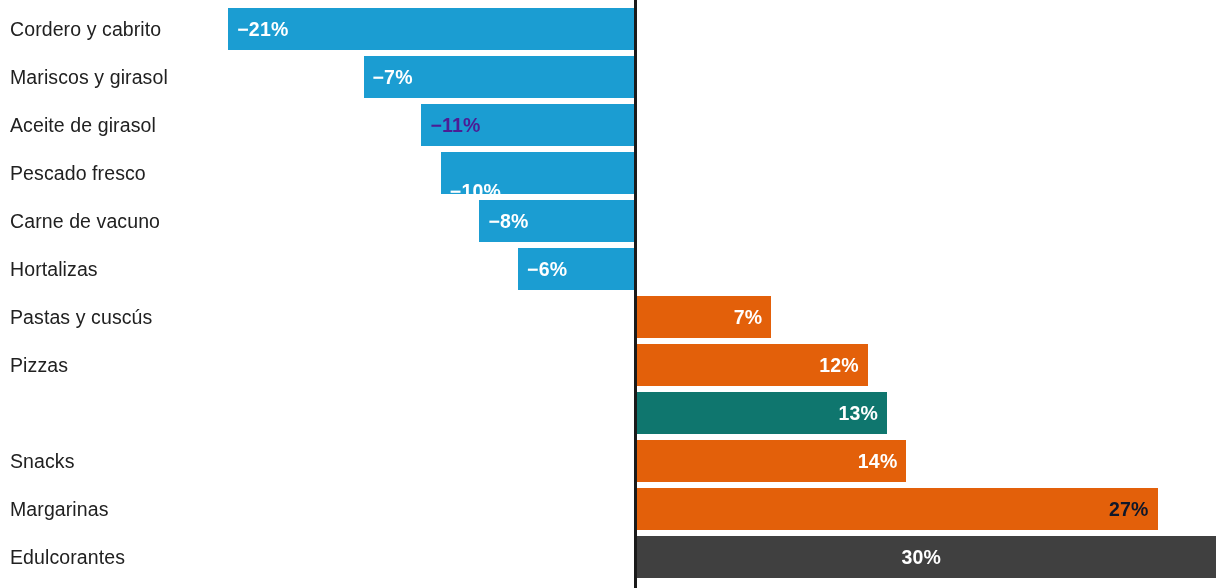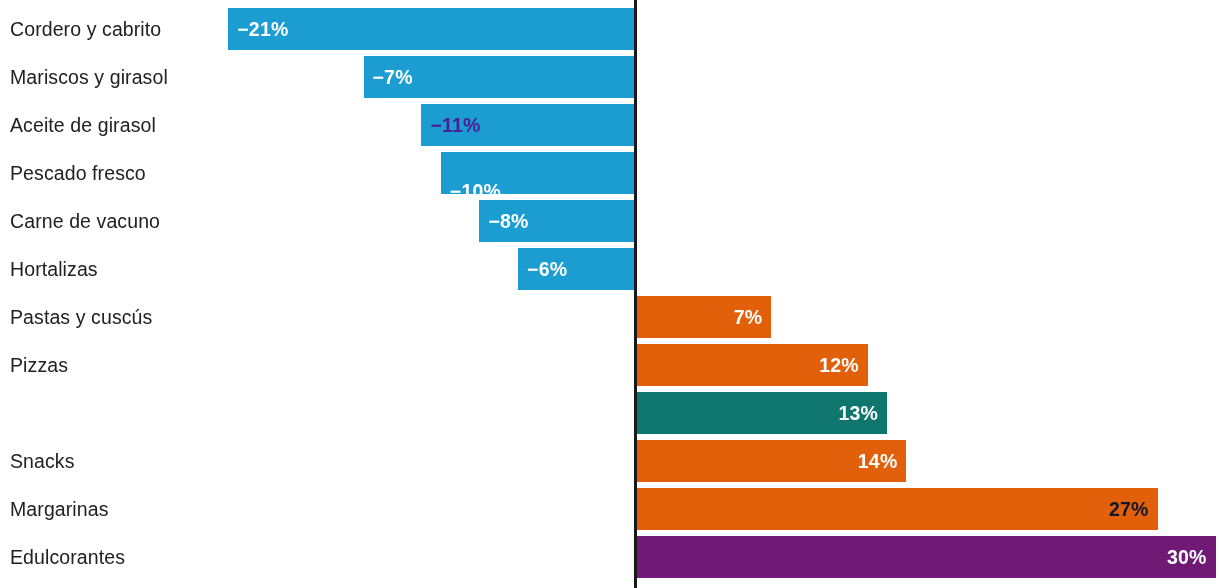--- a/index.html
+++ b/index.html
@@ -151,19 +151,19 @@
         </div>
         <div class="cat-label">Snacks</div>
       </div>
       <div class="row">
         <div class="bar pos" style="left: 636px; width: 521.64px; background: rgb(227, 96, 10);">
           <span class="bar-value" style="color: #0f172a;">27%</span>
         </div>
         <div class="cat-label">Margarinas</div>
       </div>
       <div class="row">
-        <div class="bar pos" style="left: 636px; width: 579.6px; background: #701a75;">
+        <div class="bar pos" style="left: 636px; width: 579.6px; background: #404040; justify-content: center;">
           <span class="bar-value" style="color: rgb(255, 255, 255);">30%</span>
         </div>
         <div class="cat-label">Edulcorantes</div>
       </div>
     </div>
 </div>
 
 </body></html>

